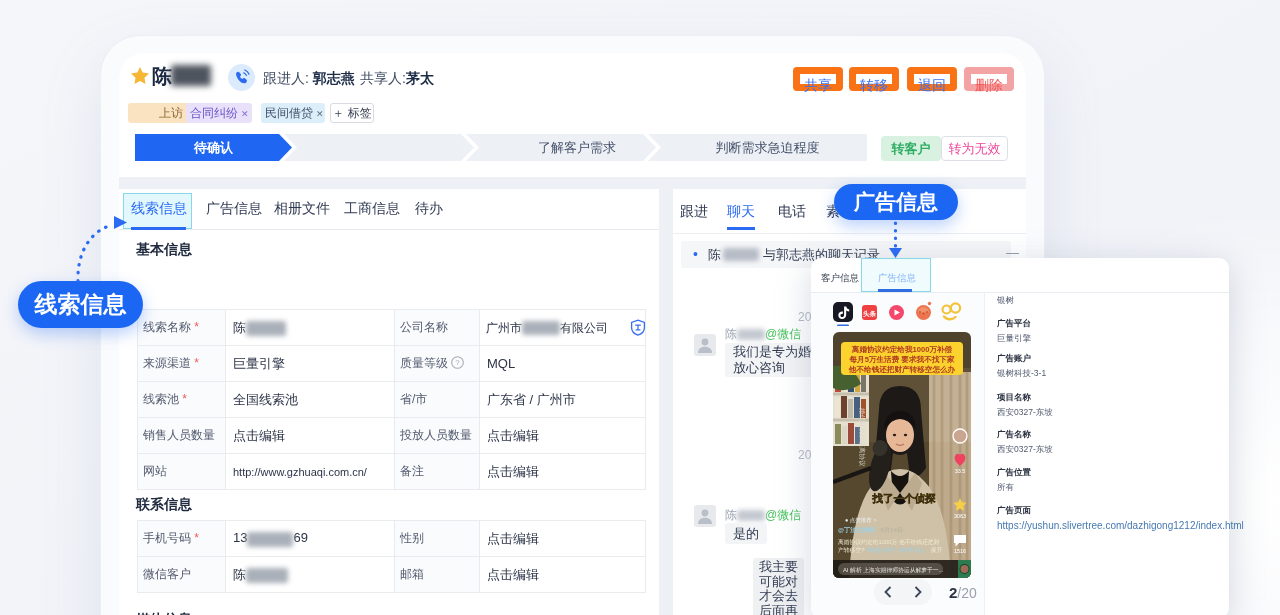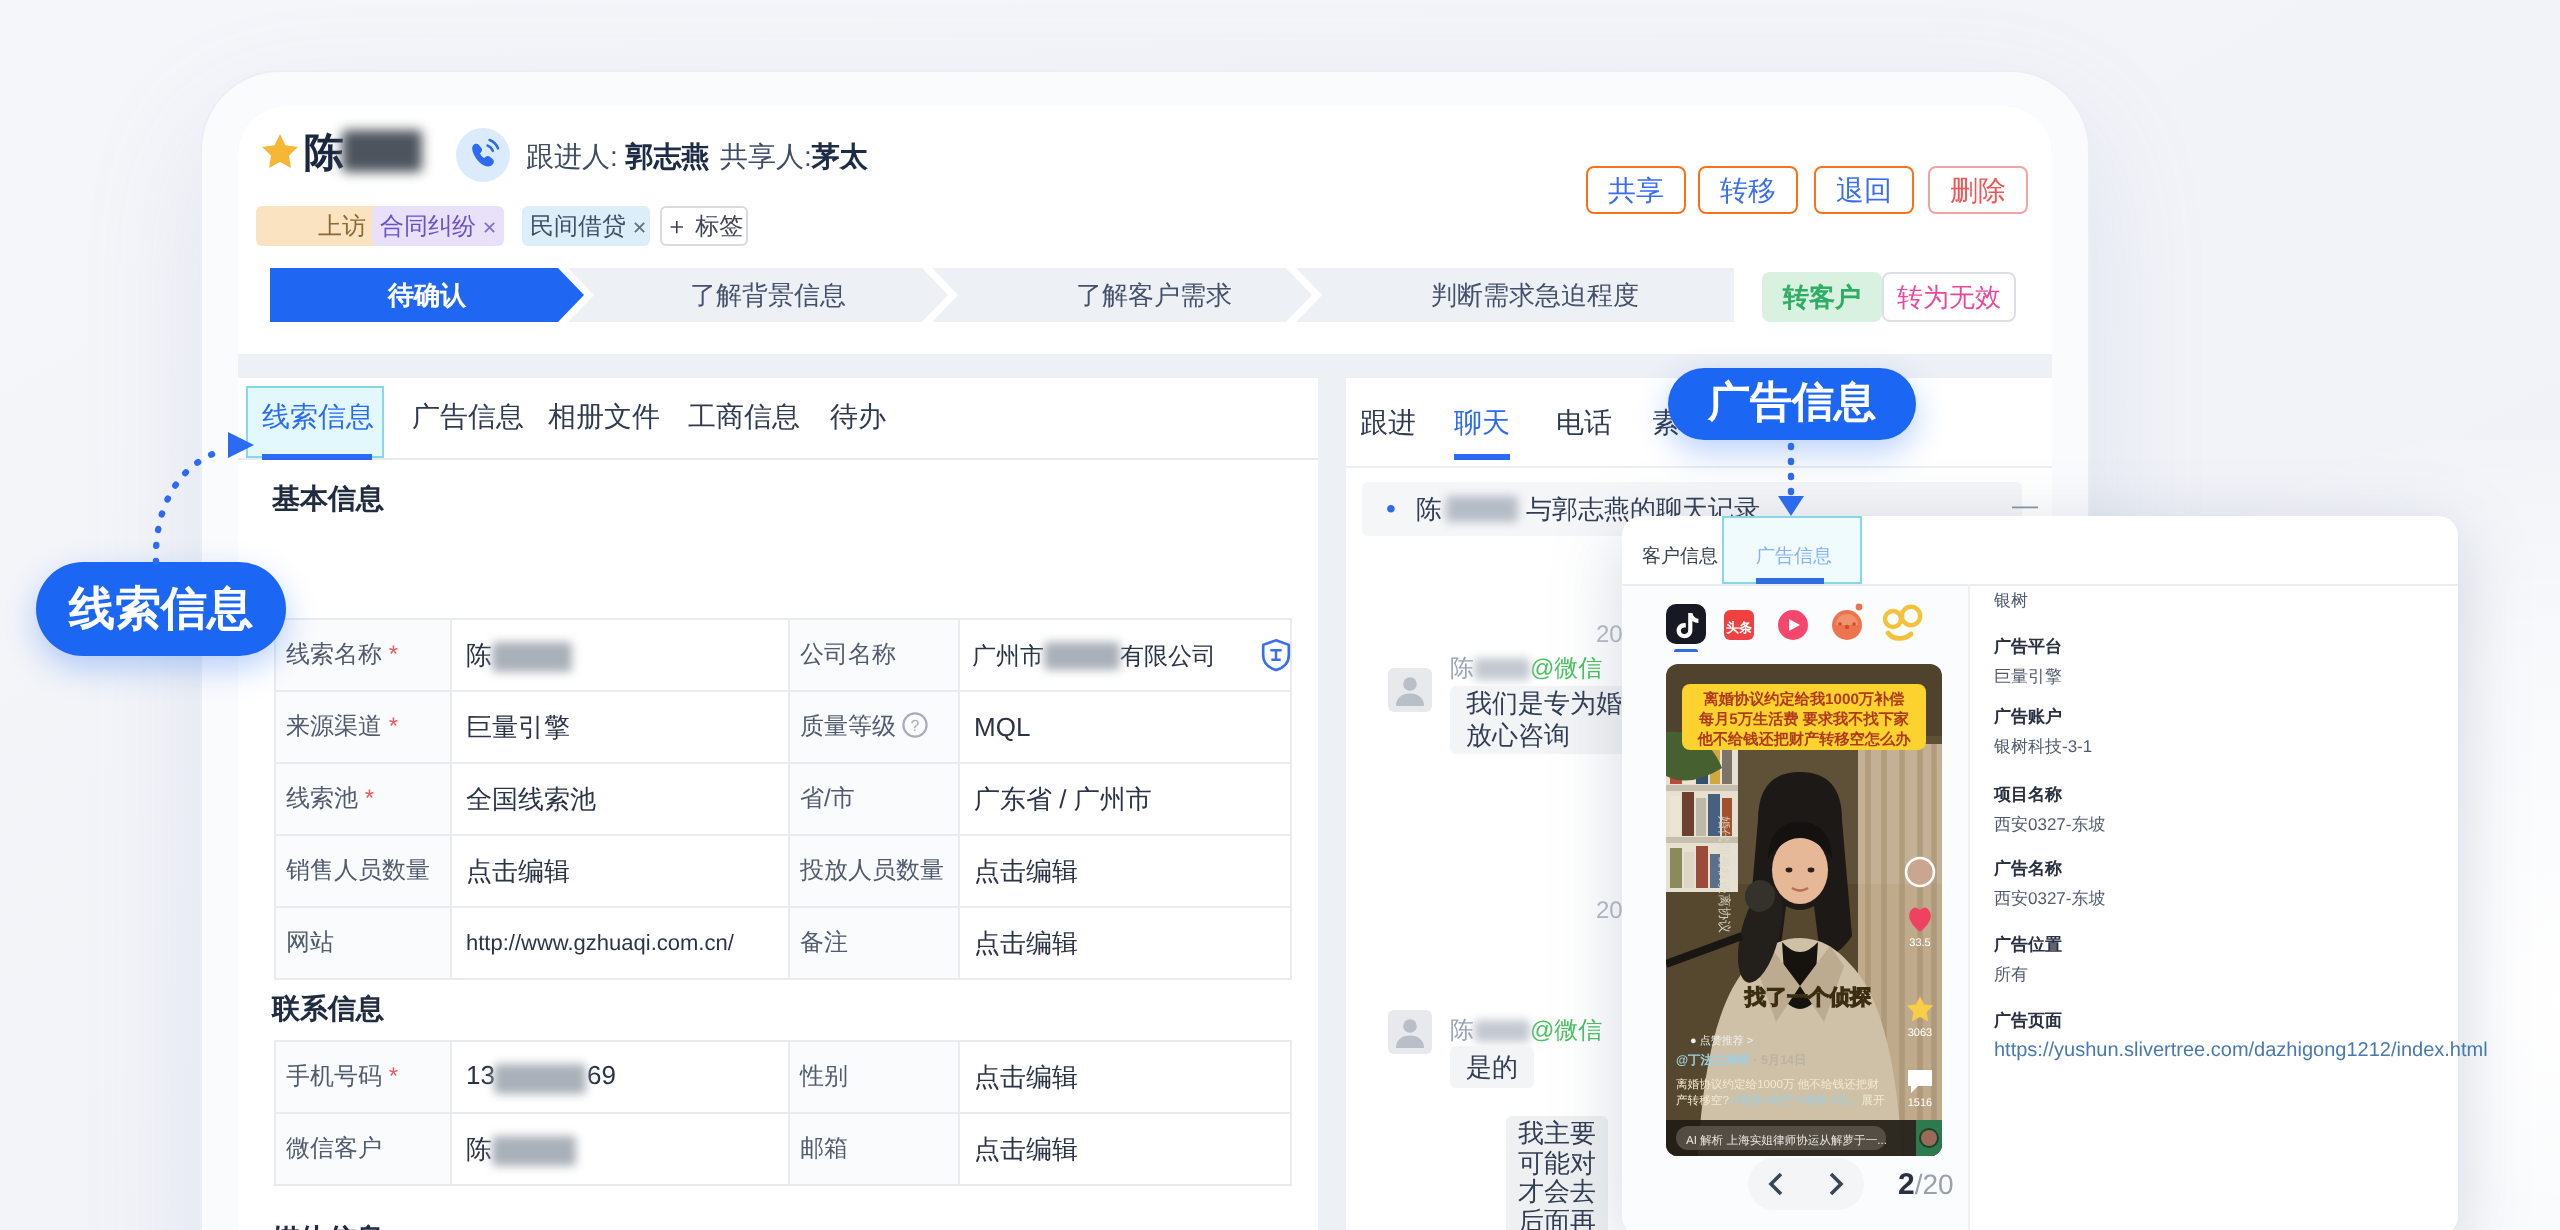--- a/index.html
+++ b/index.html
@@ -7,21 +7,21 @@
 body { position:relative; background:linear-gradient(150deg,#f5f6fa 0%,#f1f3f8 55%,#eff2f7 100%); font-family:"Liberation Sans", sans-serif; color:#303133; }
 .abs { position:absolute; }
 .glow { left:960px; top:220px; width:640px; height:560px; background:radial-gradient(circle, rgba(255,255,255,0.98) 0%, rgba(255,255,255,0.55) 40%, rgba(255,255,255,0) 70%); }
 .frame { left:100px; top:35px; width:945px; height:640px; background:#fafbfd; border:1px solid #ebeef4; border-radius:40px; box-shadow:0 24px 60px rgba(130,150,185,0.16); }
 .card { left:119px; top:53px; width:907px; height:600px; background:#edf0f5; border-radius:24px 24px 0 0; overflow:hidden; }
 .hdr { position:absolute; left:0; top:0; width:907px; height:124px; background:#fff; }
 .name { left:33px; top:10px; font-size:20px; font-weight:bold; color:#1a2740; }
 .blur1 { left:52px; top:12px; width:40px; height:21px; background:#4e545e; border-radius:2px; filter:blur(3px); }
 .phicon { left:109px; top:11px; width:27px; height:27px; border-radius:50%; background:#dcebfc; }
 .meta { top:17px; font-size:14px; color:#414d63; }
-.btn { top:14px; height:24px; width:50px; border-radius:4px; border:1px solid #f97316; color:#3a6ef0; font-size:14px; text-align:center; line-height:22px; background:#fff;margin-top:16px; }
+.btn { top:14px; height:24px; width:50px; border-radius:4px; border:7px solid #f97316; color:#3a6ef0; font-size:14px; text-align:center; line-height:22px; background:#fff; }
 .tag { top:50px; height:20px; border-radius:3px; font-size:12px; line-height:20px; padding:0 5px; white-space:nowrap; }
 .tagx { display:inline-block; margin-left:3px; font-size:9px; opacity:.8; }
 .segtxt { position:absolute; height:27px; line-height:27px; font-size:13px; color:#45516b; text-align:center; }
 .greenbtn { left:762px; top:83px; width:60px; height:25px; background:#d8f1e1; color:#2eae63; font-size:13px; font-weight:bold; text-align:center; line-height:25px; border-radius:4px; }
 .whitebtn { left:822px; top:83px; width:67px; height:25px; background:#fff; border:1px solid #dcdfe6; color:#ec4899; font-size:13px; text-align:center; line-height:23px; border-radius:4px; }
 .lpanel { position:absolute; left:0; top:136px; width:540px; height:470px; background:#fff; }
 .rpanel { position:absolute; left:554px; top:136px; width:353px; height:470px; background:#fff; }
 .tab { position:absolute; top:11px; font-size:14px; color:#303b52; }
 .tab.act { color:#2b6bf3; }
 .sech { position:absolute; font-size:14px; font-weight:bold; color:#222c41; }
@@ -73,21 +73,20 @@
     <div class="abs tag" style="left:142px; width:64px; padding:0 4px; background:#dbeef9; color:#3e5068;">民间借贷<span class="tagx">✕</span></div>
     <div class="abs tag" style="left:211px; background:#fff; border:1px solid #d8dbe2; color:#3c4353; line-height:18px; width:44px; text-align:center; padding:0;">＋ 标签</div>
     <div class="abs" style="left:16px; top:81px; width:748px; height:27px;">
       <svg width="748" height="27">
         <path d="M0 0 H144 L157 13.5 L144 27 H0 Z" fill="#1f66f2"></path>
         <path d="M149 0 H326 L339 13.5 L326 27 H149 L162 13.5 Z" fill="#edf0f5"></path>
         <path d="M331 0 H508 L521 13.5 L508 27 H331 L344 13.5 Z" fill="#edf0f5"></path>
         <path d="M513 0 H732 V27 H513 L526 13.5 Z" fill="#edf0f5"></path>
       </svg>
       <div class="segtxt" style="left:0; top:0; width:157px; color:#fff; font-weight:bold;">待确认</div>
-      <div class="segtxt" style="left:154px; top:0; width:190px;">了解背景信息</div>
       <div class="segtxt" style="left:347px; top:0; width:190px;">了解客户需求</div>
       <div class="segtxt" style="left:533px; top:0; width:199px;">判断需求急迫程度</div>
     </div>
     <div class="abs greenbtn">转客户</div>
     <div class="abs whitebtn">转为无效</div>
   </div>
   <div class="lpanel">
     <div class="abs" style="left:0; top:40px; width:540px; height:1px; background:#e8eaf0;"></div>
     <div class="abs" style="left:4px; top:4px; width:69px; height:36px; background:rgba(216,245,252,0.75); border:1px solid #86d8e8;"></div>
     <div class="tab act" style="left:12px;">线索信息</div>

